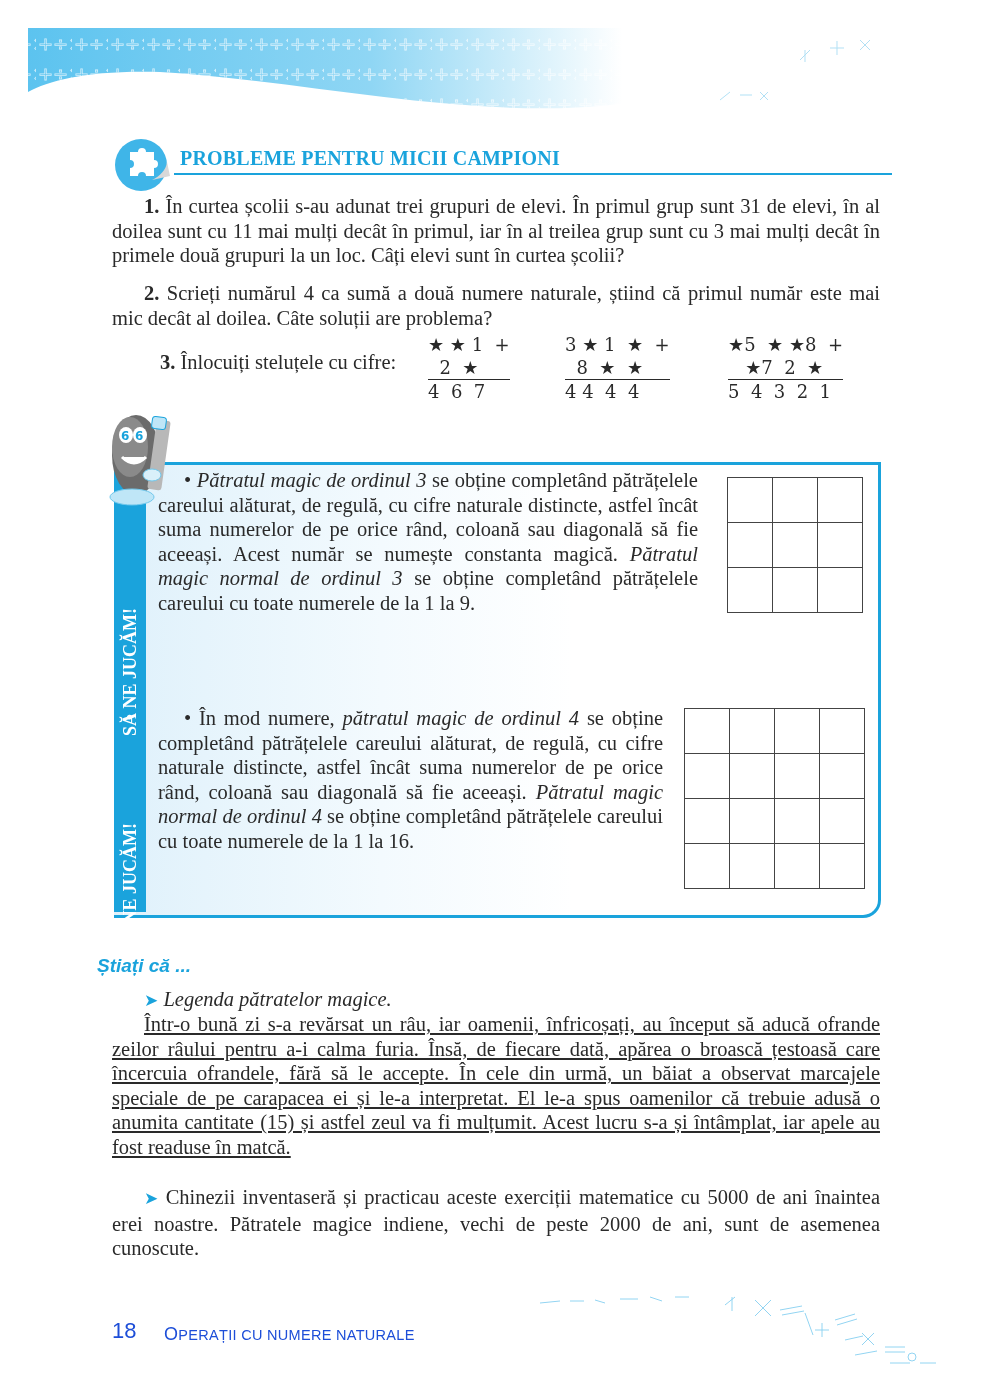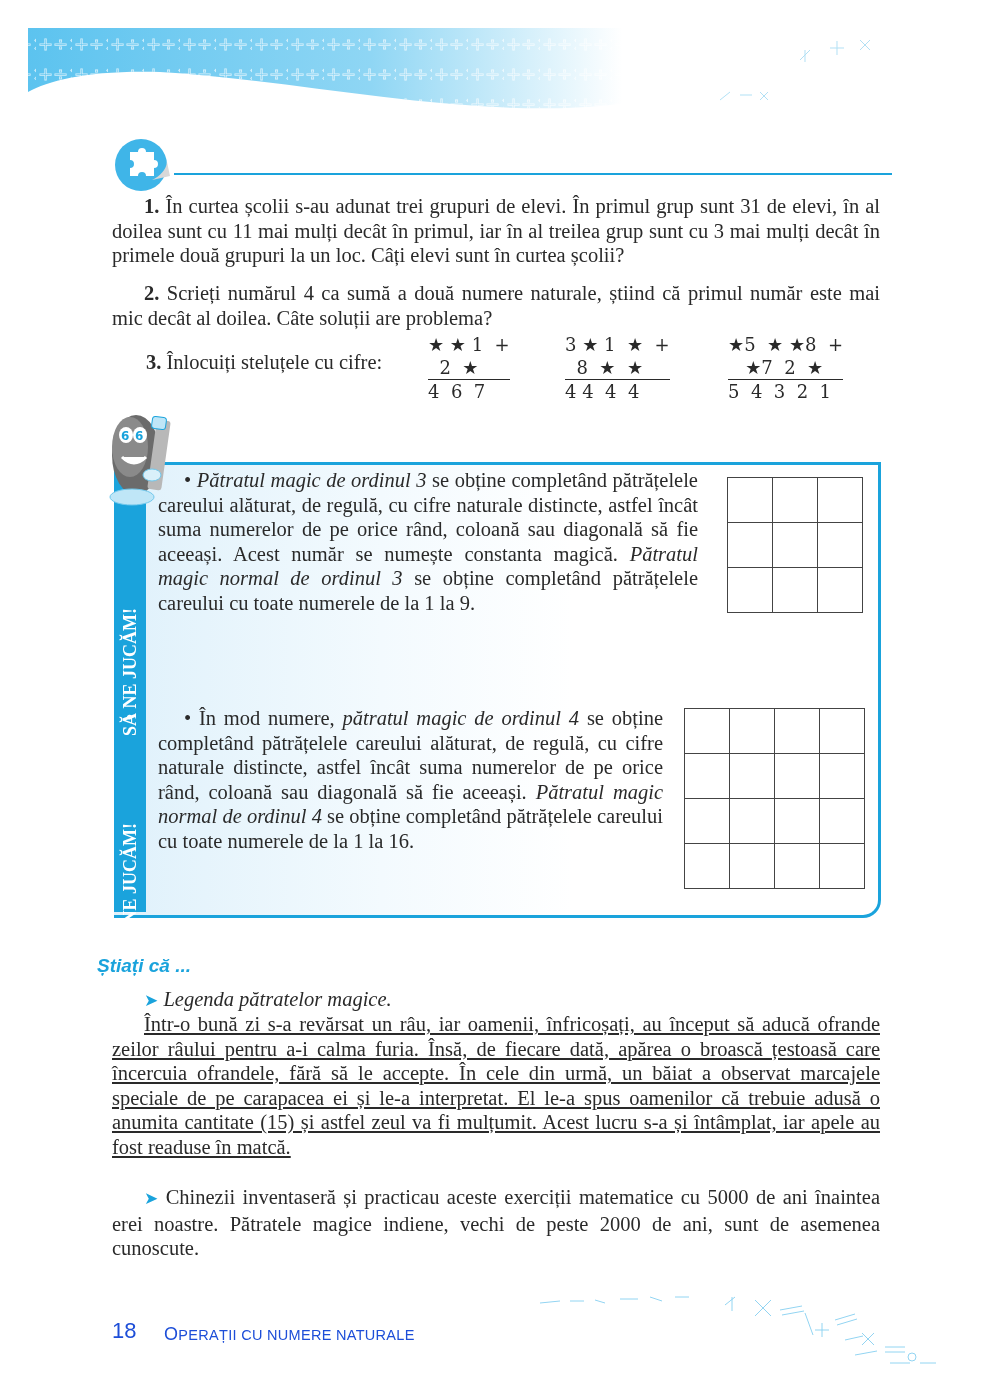--- a/index.html
+++ b/index.html
@@ -24,21 +24,21 @@
 
   .text { font-family: "Liberation Serif", serif; font-size: 20.5px; line-height: 24.5px; text-align: justify; }
   .p { position: absolute; left: 112px; width: 768px; }
   .indent { text-indent: 32px; }
   b.num { font-weight: bold; }
 
   .p1 { top: 194px; }
   .p2 { top: 281px; }
 
   
-  .p3-label { position: absolute; left: 146px; top: 350px; }
+  .p3-label { position: absolute; left: 160px; top: 350px; }
   .sum { position: absolute; font-family: "DejaVu Serif", serif; font-size: 18px; color: #2a2a2a; }
   .sum .row { height: 23px; line-height: 23px; white-space: pre; }
   .sum .line { border-top: 1.5px solid #2a2a2a; }
   .sum1 { left: 428px; top: 333px; }
   .sum2 { left: 565px; top: 333px; }
   .sum3 { left: 728px; top: 333px; }
 
   
   .game-box {
     position: absolute; left: 114px; top: 462px; width: 764px; height: 450px;
@@ -111,20 +111,21 @@
     <path d="M720 100 l10 -8 M740 95 l12 0 M760 92 l8 8 M768 92 l-8 8"></path>
   </g>
 </svg>
 
 <div class="sec-head">
   <svg class="sec-icon" viewBox="0 0 58 58">
     <circle cx="29" cy="29" r="26" fill="#3fb5e8"></circle>
     <path d="M40 44 C48 40 54 34 55 26 L58 40 Z" fill="#d8d8d8"></path>
     <path d="M18 16 h8 a4 4 0 1 1 8 0 h8 v8 a4 4 0 1 1 0 8 v8 h-8 a4 4 0 1 0 -8 0 h-8 v-8 a4 4 0 1 0 0 -8 z" fill="#ffffff"></path>
   </svg>
+  <div class="sec-title">PROBLEME PENTRU MICII CAMPIONI</div>
   <div class="sec-rule"></div>
 </div>
 
 <div class="p p1 text indent">
   <b class="num">1.</b>
   <span>În curtea școlii s-au adunat trei grupuri de elevi. În primul grup sunt 31 de elevi, în al doilea sunt cu 11 mai mulți decât în primul, iar în al treilea grup sunt cu 3 mai mulți decât în primele două grupuri la un loc. Câți elevi sunt în curtea școlii?</span>
 </div>
 
 <div class="p p2 text indent">
   <b class="num">2.</b>

